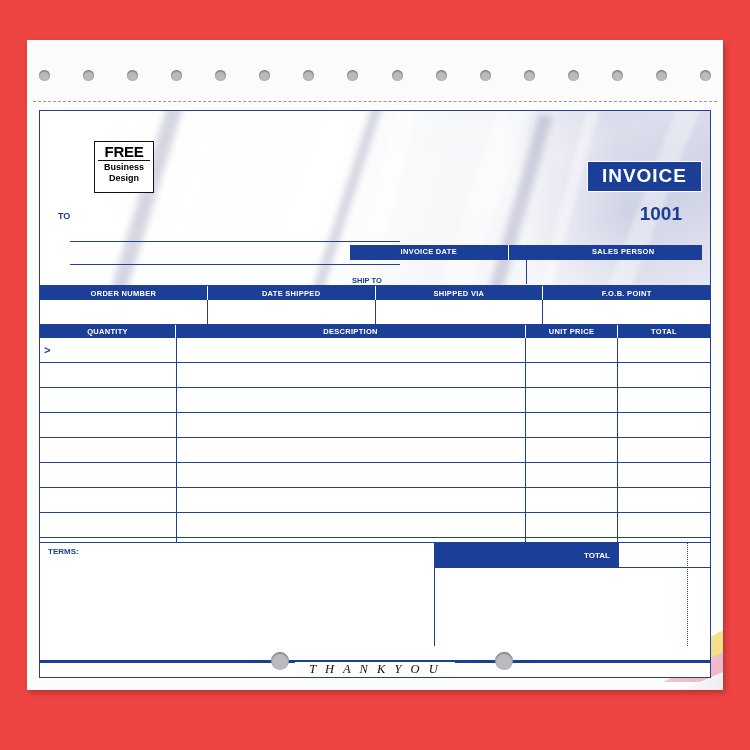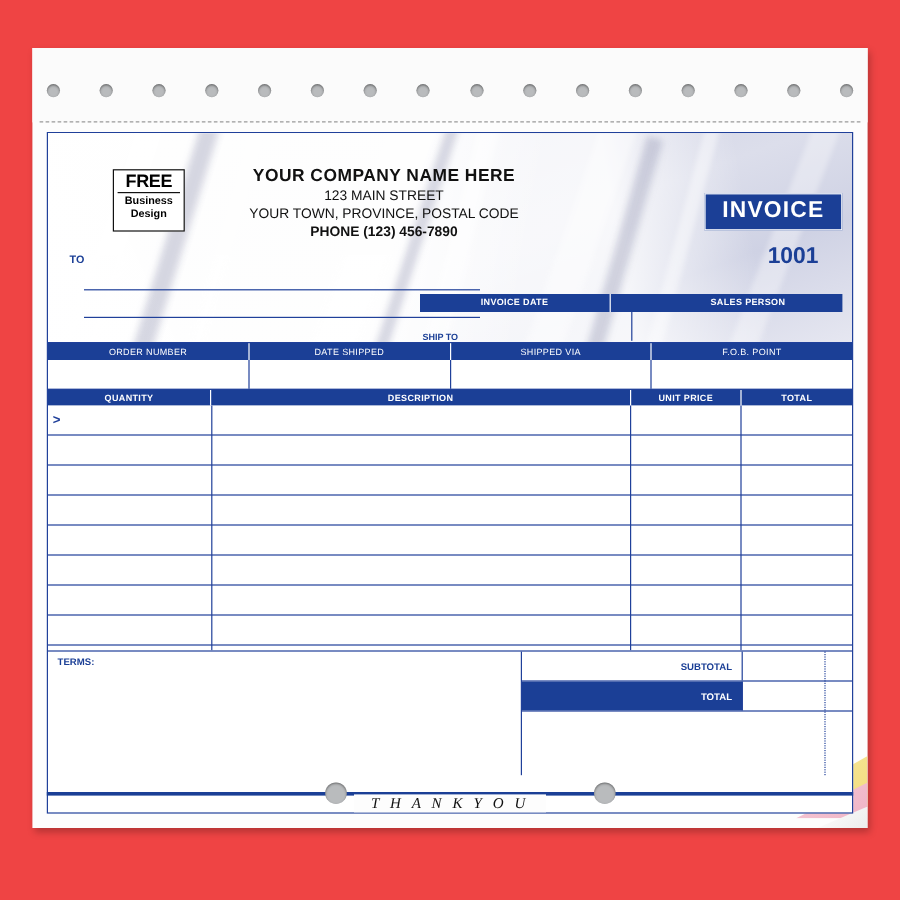--- a/index.html
+++ b/index.html
@@ -163,21 +163,21 @@
   .shipto {
     position: absolute; right: 8px; top: 165px; width: 352px;
   }
   .shipto .lbl {
     font-size: 7.5px; font-weight: bold; color: #1b3f96; padding-left: 2px;
   }
 
   
   .order-head {
     display: flex; background: #1b3f96; color: #fff;
-    font-size: 7.5px; font-weight: normal; letter-spacing: .3px;
+    font-size: 7.5px; font-weight: bold; letter-spacing: .3px;
     border-top: 1px solid #20409a;
   }
   .order-head div { flex: 1; text-align: center; padding: 2.5px 0; border-right: 1px solid #fff; }
   .order-head div:last-child { border-right: none; }
   .order-body { display: flex; height: 24px; background: #fff; }
   .order-body div { flex: 1; border-right: 1px solid #20409a; }
   .order-body div:last-child { border-right: none; }
 
   
   .items-head {
@@ -292,26 +292,20 @@
         <div class="brush b6"></div>
         <div class="brush b7"></div>
 
         <div class="logo">
           <div class="free">FREE</div>
           <div class="rule"></div>
           <div class="bd">Business</div>
           <div class="bd">Design</div>
         </div>
 
-        <div class="company">
-          <div class="name">YOUR COMPANY NAME HERE</div>
-          <div class="ln">123 MAIN STREET</div>
-          <div class="ln">YOUR TOWN, PROVINCE, POSTAL CODE</div>
-          <div class="phone">PHONE (123) 456-7890</div>
-        </div>
 
         <div class="invoice-tab">INVOICE</div>
         <div class="invoice-no">1001</div>
 
         <div class="to-label">TO</div>
         <div class="to-lines">
           <div class="ln"></div>
           <div class="ln"></div>
           <div class="ln"></div>
 
@@ -366,24 +360,20 @@
         </div>
         <div class="vline v-qty"></div>
         <div class="vline v-unit"></div>
         <div class="vline v-tot"></div>
         <div class="arrow">&gt;</div>
       </div>
 
       <div class="lower">
         <div class="terms">TERMS:</div>
         <div class="totals">
-          <div class="tr">
-            <div class="lab">SUBTOTAL</div>
-            <div class="val"></div>
-          </div>
           <div class="tr total">
             <div class="lab">TOTAL</div>
             <div class="val"></div>
           </div>
           <div class="dotted-v"></div>
         </div>
       </div>
     </div>
 
     <div class="footer">

